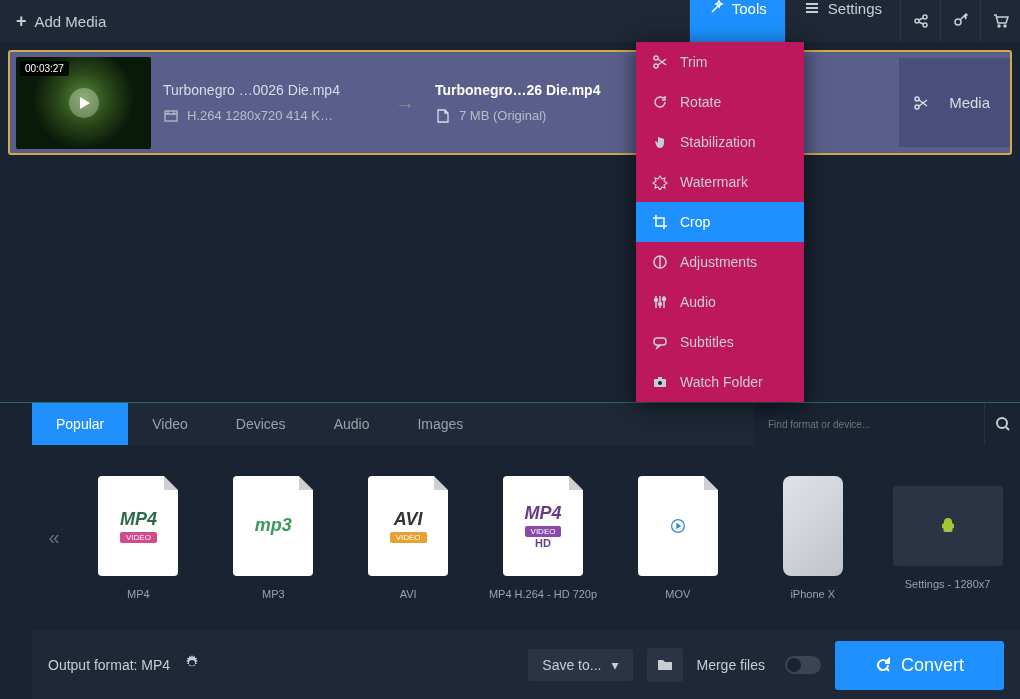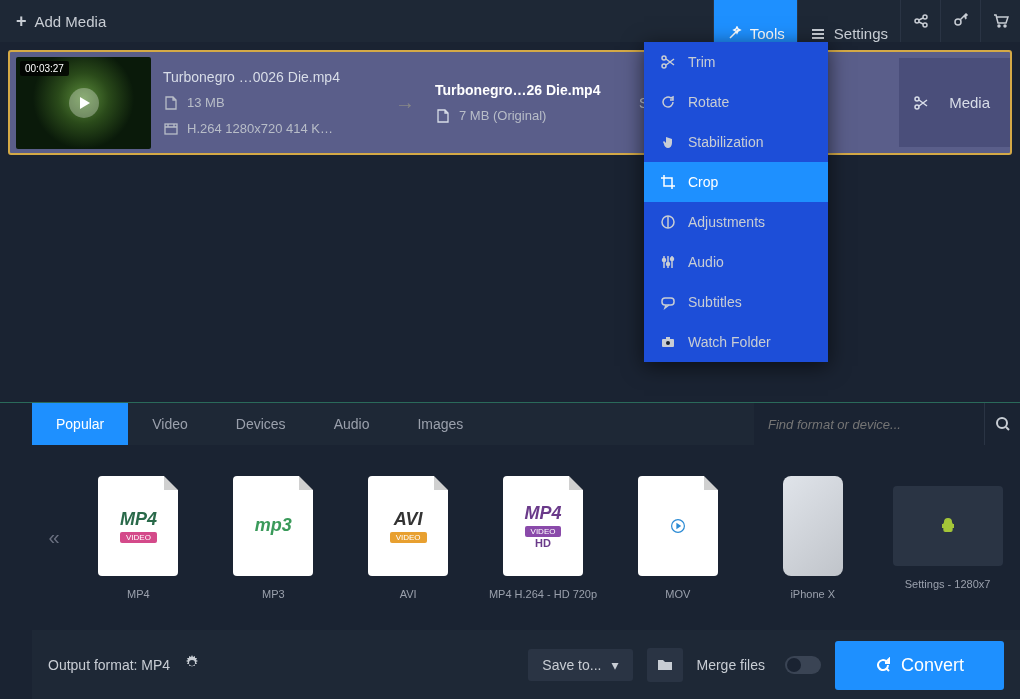--- a/index.html
+++ b/index.html
@@ -2,21 +2,21 @@
 <html><head>
 <meta charset="utf-8">
 <style>
 * { margin: 0; padding: 0; box-sizing: border-box; font-family: -apple-system, BlinkMacSystemFont, 'Segoe UI', sans-serif; }
 body { width: 1020px; height: 699px; background: #1a2332; color: #c8cdd4; overflow: hidden; }
 
 .topbar { height: 42px; background: #1e2836; display: flex; align-items: center; }
 .add-media { display: flex; align-items: center; gap: 8px; padding: 0 16px; height: 100%; color: #c8cdd4; font-size: 15px; cursor: pointer; }
 .plus { font-size: 18px; font-weight: bold; }
 .topbar-spacer { flex: 1; }
-.topbar-btn { display: flex; align-items: flex-end; gap: 8px; padding: 0 12px; height: 100%; font-size: 15px; cursor: pointer; border-left: 1px solid #2a3444; }
+.topbar-btn { display: flex; align-items: flex-start; gap: 8px; padding: 0 18px; height: 100%; font-size: 15px; cursor: pointer; border-left: 1px solid #2a3444; }
 .topbar-btn.active { background: #1e90ff; color: #fff; }
 .icon-btn { width: 40px; height: 100%; display: flex; align-items: center; justify-content: center; cursor: pointer; border-left: 1px solid #2a3444; }
 
 .media-area { padding: 8px; position: relative; height: 360px; }
 .media-row { border: 2px solid #d4a946; background: #5a5e8a; height: 105px; display: flex; align-items: center; padding: 6px; gap: 12px; border-radius: 3px; }
 .thumb { width: 135px; height: 92px; background: #0a1a0a; position: relative; border-radius: 2px; overflow: hidden; }
 .thumb-duration { position: absolute; top: 4px; left: 4px; background: rgba(0,0,0,0.8); color: #fff; font-size: 10px; padding: 2px 5px; border-radius: 2px; }
 .thumb-play { position: absolute; top: 50%; left: 50%; transform: translate(-50%, -50%); width: 30px; height: 30px; background: rgba(255,255,255,0.3); border-radius: 50%; display: flex; align-items: center; justify-content: center; }
 .thumb-play::after { content: ''; border-left: 10px solid #fff; border-top: 6px solid transparent; border-bottom: 6px solid transparent; margin-left: 2px; }
 .thumb-img { width: 100%; height: 100%; background: radial-gradient(circle at 50% 45%, #5a8a3a 0%, #2a4a1a 30%, #0a1a0a 60%); }
@@ -25,31 +25,31 @@
 .file-line { display: flex; align-items: center; gap: 8px; font-size: 13px; color: #b8bdc8; }
 .file-title { font-size: 14px; color: #d8dde8; }
 .arrow { width: 28px; color: #888; font-size: 20px; }
 .out-info { display: flex; flex-direction: column; gap: 10px; flex: 0 0 180px; }
 .out-title { font-size: 14px; color: #fff; font-weight: 600; }
 
 .stereo-btn { display: flex; align-items: center; gap: 6px; padding: 6px 12px; font-size: 14px; cursor: pointer; }
 .edit-cell { display: flex; align-items: center; gap: 20px; background: #4a4e7a; height: 100%; padding: 0 20px 0 14px; margin-left: auto; margin-right: -6px; }
 .edit-text { font-size: 15px; color: #d8dde8; }
 
-.tools-menu { position: absolute; top: 0; left: 636px; width: 184px; background: #1d4ed8; box-shadow: 0 4px 20px rgba(0,0,0,0.6); z-index: 100; margin-left: 8px; }
+.tools-menu { position: absolute; top: 0; left: 636px; width: 168px; background: #be185d; box-shadow: 0 4px 20px rgba(0,0,0,0.6); z-index: 100; }
 .menu-item { display: flex; align-items: center; gap: 12px; padding: 12px 16px; font-size: 14px; cursor: pointer; color: #c8cdd4; }
 .menu-item.active { background: #1e90ff; color: #fff; }
 .menu-icon { width: 16px; height: 16px; display: flex; align-items: center; justify-content: center; }
 
 .bottom-panel { height: 297px; background: #1a2332; border-top: 1px solid #2a6a5a; padding-left: 32px; }
 .tabs { display: flex; height: 42px; background: #1e2836; align-items: stretch; }
 .tab { padding: 0 24px; display: flex; align-items: center; font-size: 14px; cursor: pointer; color: #9aa0ac; }
 .tab.active { background: #1e90ff; color: #fff; }
 .search-box { margin-left: auto; display: flex; align-items: center; padding: 0 14px; background: #1a2332; width: 230px; }
-.search-box input { background: transparent; border: none; color: #22c55e; font-size: 13px; outline: none; width: 100%; font-style: italic; }
+.search-box input { background: transparent; border: none; color: #22c55e; font-size: 10px; outline: none; width: 100%; }
 .search-btn { width: 36px; display: flex; align-items: center; justify-content: center; background: #1a2332; border-left: 1px solid #2a3444; }
 
 .formats-row { display: flex; align-items: center; height: 185px; padding: 0 8px; gap: 6px; }
 .nav-arrow { width: 28px; height: 80px; display: flex; align-items: center; justify-content: center; cursor: pointer; color: #6a7080; font-size: 20px; }
 .format-card { text-align: center; cursor: pointer; flex: 1; }
 .format-thumb { width: 80px; height: 100px; background: #fff; margin: 0 auto 12px; border-radius: 4px; position: relative; display: flex; align-items: center; justify-content: center; flex-direction: column; }
 .format-thumb.device { background: linear-gradient(135deg, #e0e4ea, #c0c4ca); }
 .format-thumb.android { background: #2a3444; }
 .format-label { font-size: 11px; color: #9aa0ac; }
 .fold { position: absolute; top: 0; right: 0; border-top: 14px solid #1a2332; border-left: 14px solid #d0d0d0; }
@@ -116,26 +116,20 @@
   <div class="media-row">
     <div class="thumb">
       <div class="thumb-img"></div>
       <div class="thumb-duration">00:03:27</div>
       <div class="thumb-play"></div>
     </div>
     <div class="file-info">
       <div class="file-title">Turbonegro  …0026 Die.mp4</div>
       <div class="file-line">
         <svg viewBox="0 0 16 16" fill="none" stroke="#b8bdc8" stroke-width="1.3">
-            <path d="M3 2h7l3 3v9H3z M10 2v3h3"></path>
-          </svg>
-        <span>13 MB</span>
-      </div>
-      <div class="file-line">
-        <svg viewBox="0 0 16 16" fill="none" stroke="#b8bdc8" stroke-width="1.3">
             <rect x="2" y="3" width="12" height="10"></rect>
             <path d="M2 6h12M5 3v3M11 3v3"></path>
           </svg>
         <span>H.264 1280x720 414 K…</span>
       </div>
     </div>
     <div class="arrow">→</div>
     <div class="out-info">
       <div class="out-title">Turbonegro…26 Die.mp4</div>
       <div class="file-line">
@@ -178,20 +172,28 @@
         </span>
       <span>Rotate</span>
     </div>
     <div class="menu-item">
       <span class="menu-icon">
           <svg viewBox="0 0 16 16" fill="#c8cdd4">
             <path d="M6 3v5M8 2v6M10 3v5M12 5v4c0 3-2 5-4 5s-4-2-4-4l-1-2 1-1 2 2V3"></path>
           </svg>
         </span>
       <span>Stabilization</span>
+    </div>
+    <div class="menu-item">
+      <span class="menu-icon">
+          <svg viewBox="0 0 16 16" fill="none" stroke="#c8cdd4" stroke-width="1.2">
+            <path d="M8 2l2 3 3-1-1 3 3 2-3 2 1 3-3-1-2 3-2-3-3 1 1-3-3-2 3-2-1-3 3 1z"></path>
+          </svg>
+        </span>
+      <span>Watermark</span>
     </div>
     <div class="menu-item active">
       <span class="menu-icon">
           <svg viewBox="0 0 16 16" fill="none" stroke="#fff" stroke-width="1.5">
             <path d="M4 1v11h11M1 4h11v11"></path>
           </svg>
         </span>
       <span>Crop</span>
     </div>
     <div class="menu-item">

